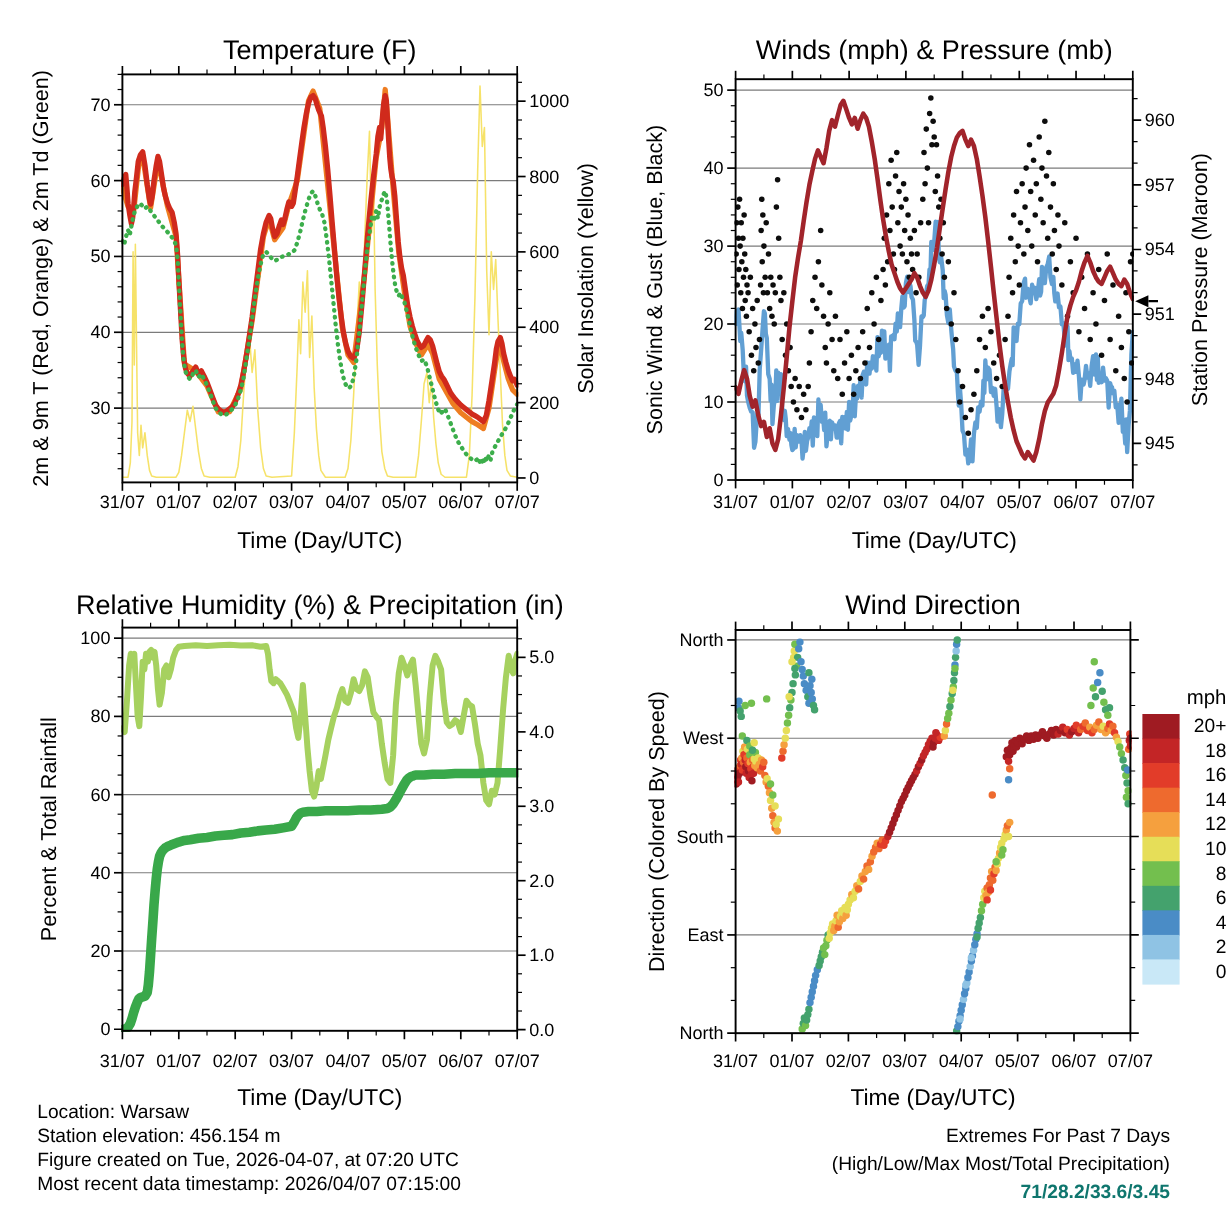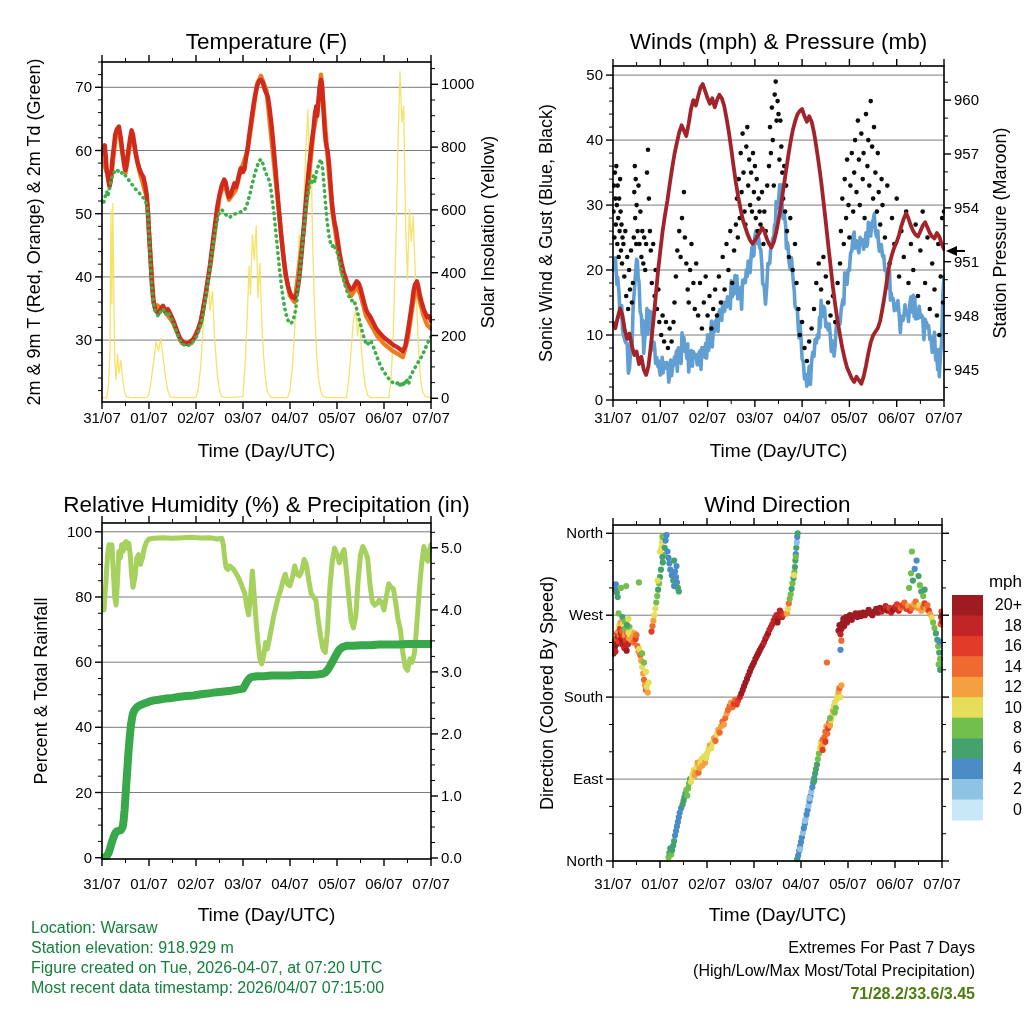--- a/index.html
+++ b/index.html
@@ -1,19 +1,19 @@
 <!DOCTYPE html>
 <html><head>
 <meta charset="utf-8">
 <style>
   html,body{margin:0;padding:0;background:#fff;}
   .stage{position:relative;width:1024px;height:1024px;background:#fff;
          font-family:"Liberation Sans",sans-serif;overflow:hidden;}
   svg text{font-family:"Liberation Sans",sans-serif;fill:#000;}
-  .footer{position:absolute;left:31px;top:918px;font-size:16px;line-height:20px;color:#15803d;}
+  .footer{position:absolute;left:31px;top:918px;font-size:16px;line-height:20px;color:#000000;}
   .extremes{position:absolute;right:49px;top:936px;text-align:right;font-size:16px;line-height:23px;color:#000;}
   .extremes .vals{font-weight:bold;}
 </style>
 </head>
 <body>
 
 <div class="stage">
   <svg id="charts" width="1024" height="1024" viewBox="0 0 1024 1024">
       <g>
         <line x1="102" x2="431" y1="340.1" y2="340.1" stroke="#7b7b7b" stroke-width="1"></line>
@@ -1081,23 +1081,23 @@
           <rect x="952" y="779.1" width="31" height="21" fill="#8fc3e4"></rect>
           <text x="1022" y="794.3" text-anchor="end" font-size="16">2</text>
           <rect x="952" y="799.5" width="31" height="21" fill="#c9e8f7"></rect>
           <text x="1022" y="814.8" text-anchor="end" font-size="16">0</text>
         </g>
       </g>
     </svg>
 
   <div class="footer">
     <div>Location: Warsaw</div>
-    <div>Station elevation: 918.929 m</div>
+    <div>Station elevation: 456.154 m</div>
     <div>Figure created on Tue, 2026-04-07, at 07:20 UTC</div>
     <div>Most recent data timestamp: 2026/04/07 07:15:00</div>
   </div>
 
   <div class="extremes">
     <div>Extremes For Past 7 Days</div>
     <div>(High/Low/Max Most/Total Precipitation)</div>
-    <div class="vals" style="color: #4d7c0f;">71/28.2/33.6/3.45</div>
+    <div class="vals" style="color: #0f766e;">71/28.2/33.6/3.45</div>
   </div>
 </div>
 
 </body></html>

